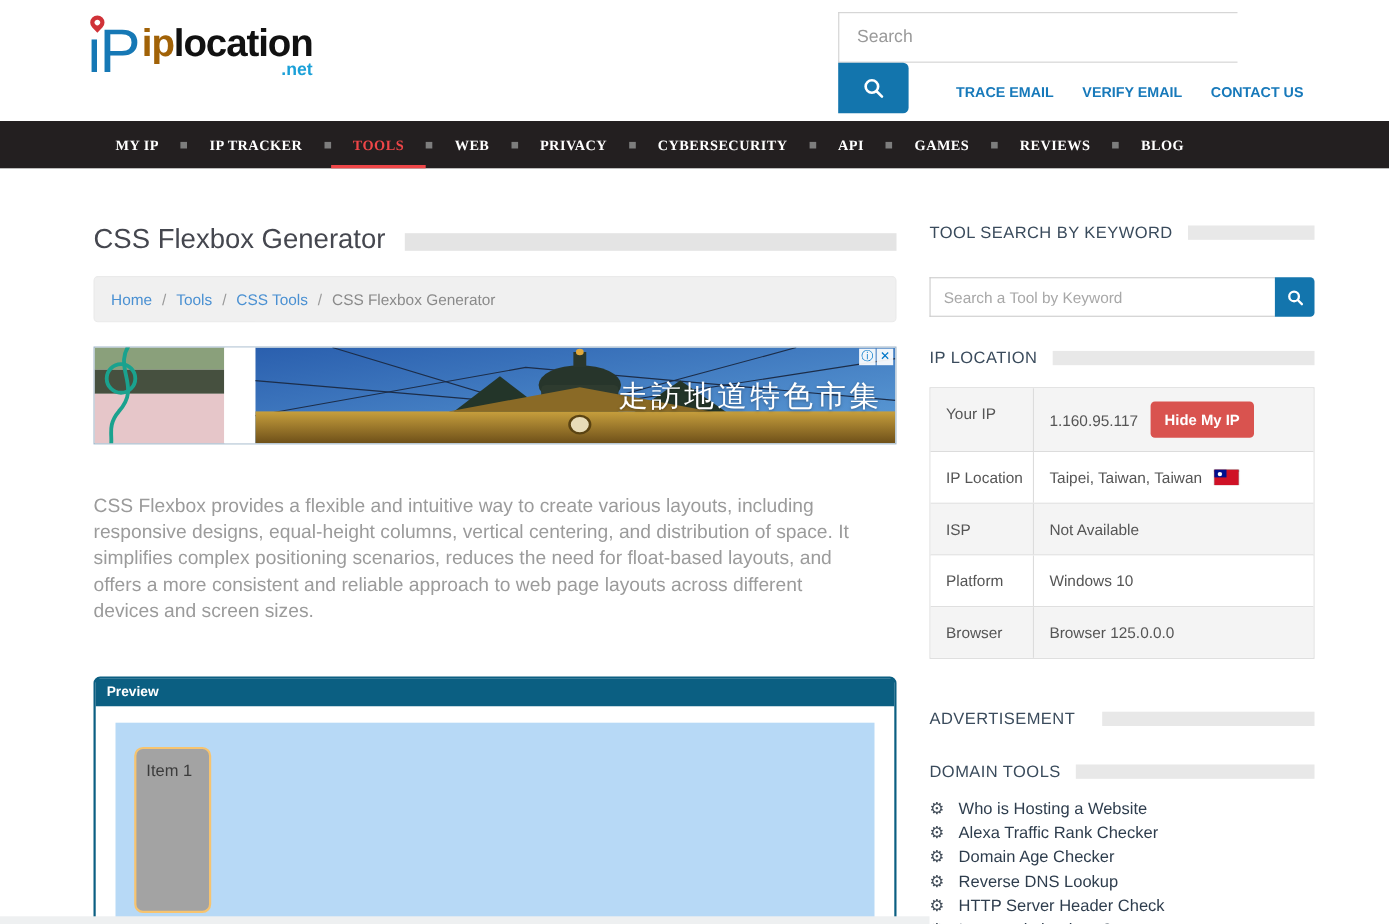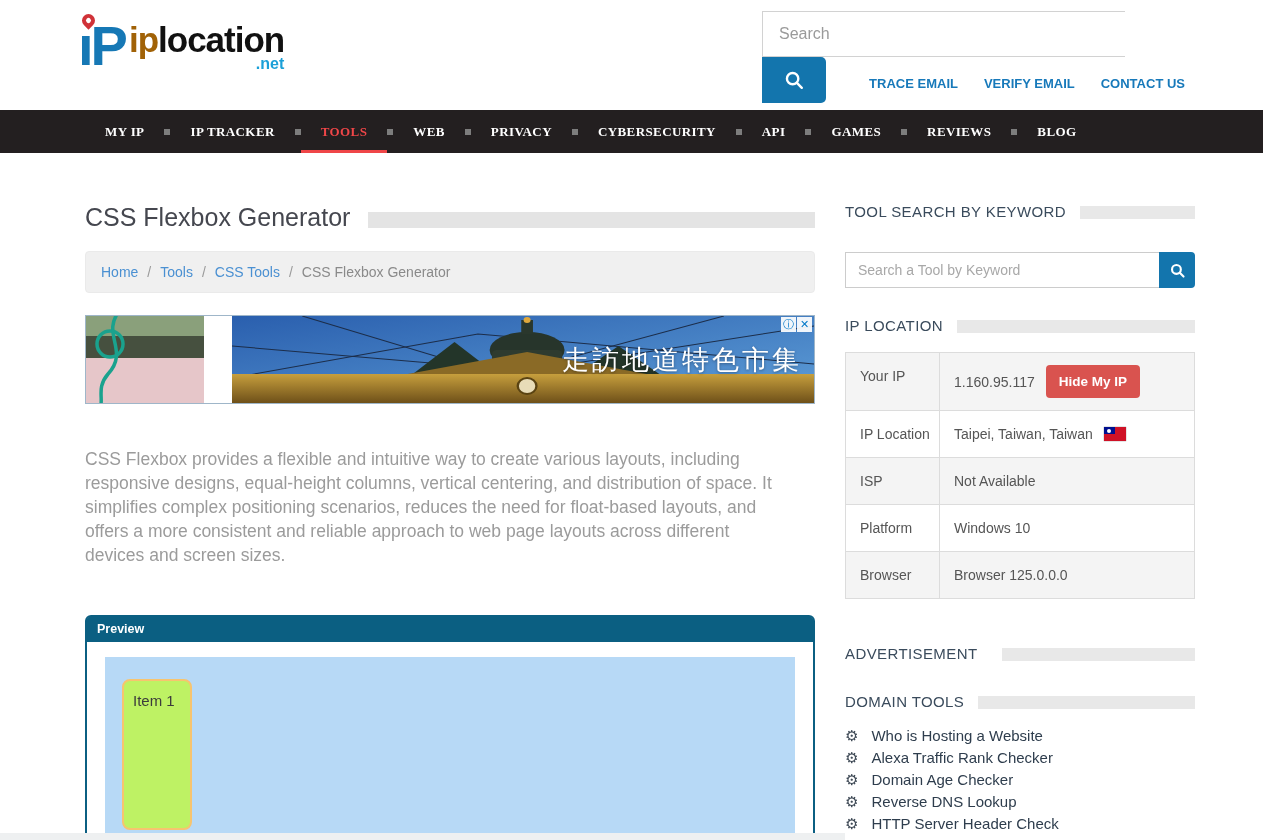--- a/index.html
+++ b/index.html
@@ -7,21 +7,21 @@
     font-family:"Liberation Sans", sans-serif; }
 
   
   .header { position:relative; height:110px; background:#fff; }
   .logo { position:absolute; left:78px; top:8px; display:flex; align-items:flex-start; cursor:pointer; }
   .logo-mark { position:relative; padding-top:10px; }
   .pin { position:absolute; top:6px; left:4px; width:13px; height:13px;
     background:#d03238; border-radius:50% 50% 50% 0; transform:rotate(-45deg); }
   .pin::after { content:''; position:absolute; left:4px; top:4px; width:5px; height:5px;
     border-radius:50%; background:#fff; }
-  .mark-text { font-size:56px; font-weight:700; color:#1678b5; letter-spacing:-3px; line-height:1; }
+  .mark-text { font-size:56px; font-weight:400; color:#1678b5; letter-spacing:-3px; line-height:1; }
   .logo-word { margin-left:4px; margin-top:14px; }
   .logo-name { font-size:35px; font-weight:700; color:#111; letter-spacing:-1px; line-height:1; }
   .logo-name .blue { color:#a16207; }
   .logo-tld { display:block; text-align:right; color:#1ba0d8; font-weight:700; font-size:16px; margin-top:-2px; }
 
   .header-search { position:absolute; left:762px; top:11px; display:flex;flex-direction:column; }
   .header-search input { width:363px; height:46px; border:1px solid #d2d2d2; border-right:none;
     padding:0 16px; font-size:16px; color:#555; outline:none; }
   .header-search input::placeholder { color:#9a9a9a; }
   .btn-search { width:64px; height:46px; background:#1375ad; border:none;
@@ -69,25 +69,25 @@
     font-size:11px; line-height:15px; text-align:center; cursor:pointer; }
 
   .description { margin-top:43px; width:708px; font-size:17.5px; line-height:24px; color:#9b9b9b; }
 
   .preview-panel { margin-top:48px; border:2px solid #0b5f82; border-radius:6px; background:#fff; }
   .preview-header { background:#0b5f82; color:#fff; font-weight:700; font-size:12.5px;
     padding:5px 10px 6px; border-radius:2px 2px 0 0; }
   .preview-body { padding:15px 18px; }
   .flex-container { background:#b7d9f6; height:195px; padding:22px 17px;
     display:flex; flex-direction:row; align-items:flex-start; }
-  .flex-item { width:70px; height:151px; background:#bef264; border:2px solid #f7c46f;
+  .flex-item { width:70px; height:151px; background:#a3a3a3; border:2px solid #f7c46f;
     border-radius:8px; padding:11px 9px; font-size:15px; color:#3c3c3c; }
 
   
-  .side-heading { display:flex; align-items:center; font-size:15px; color:#3a4b5c;
+  .side-heading { display:flex; font-size:15px; color:#3a4b5c;
     letter-spacing:.4px; white-space:nowrap; }
   .side-heading .bar { flex:1; height:13px; background:#e8e8e8; margin-left:14px; margin-top:2px; }
 
   .tool-search { margin-top:32px; display:flex; }
   .tool-search input { flex:1; height:36px; border:1px solid #ccc; border-right:none;
     padding:0 12px; font-size:14px; color:#555; outline:none; }
   .tool-search input::placeholder { color:#a8a8a8; }
   .btn-search-sm { width:36px; height:36px; background:#1375ad; border:none;
     border-radius:0 4px 4px 0; cursor:pointer; display:flex; align-items:center; justify-content:center; }
 

